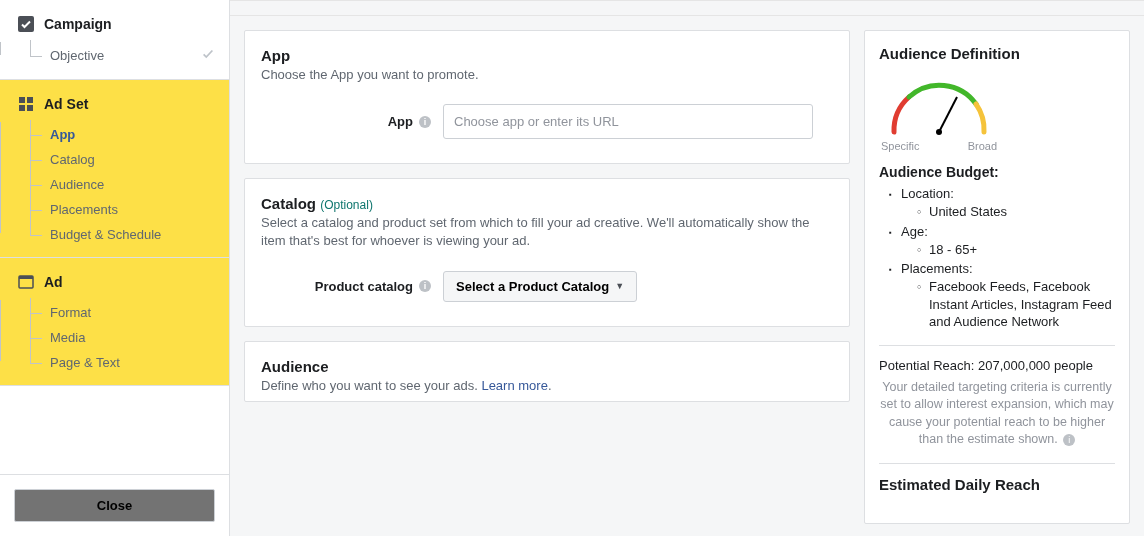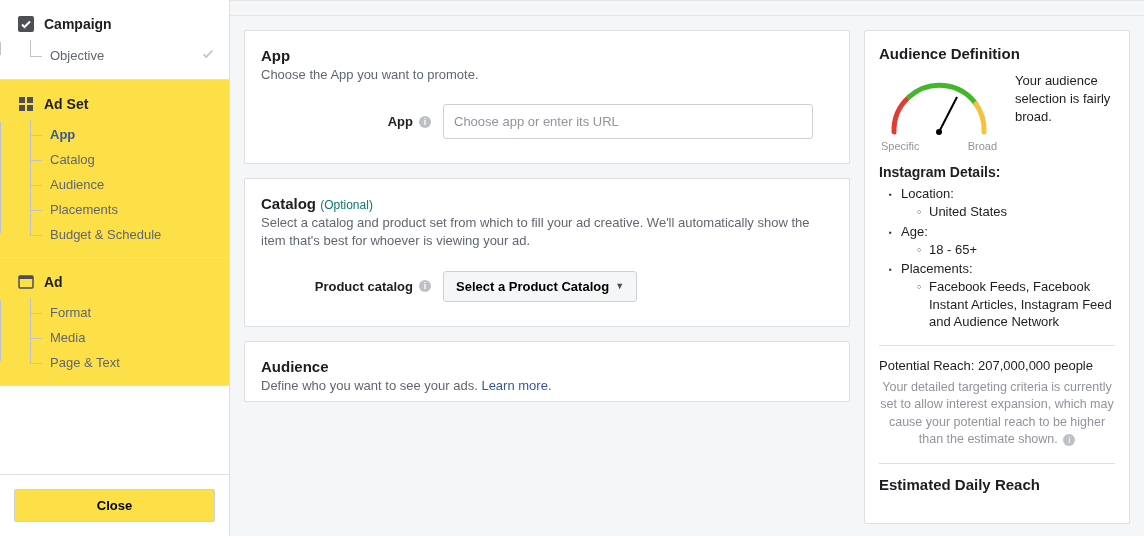--- a/index.html
+++ b/index.html
@@ -14,21 +14,21 @@
   .nav-item { position: relative; padding: 5px 14px 5px 20px; color: #606770; cursor: pointer; font-size: 13px; display: flex; align-items: center; }
   .nav-item::before { content: ""; position: absolute; left: 0; top: 50%; width: 12px; height: 1px; background: #c0c4c9; }
   .nav-item::after { content: ""; position: absolute; left: 0; top: -50%; bottom: 50%; width: 1px; background: #c0c4c9; }
   .nav-item:first-child::after { top: -2px; }
   .nav-items { position: relative; }
   .nav-items::before { content: ""; position: absolute; left: 0; top: 0; bottom: 14px; width: 1px; background: #c0c4c9; }
   .nav-item.active { color: #365899; font-weight: bold; }
   .nav-item .check { margin-left: auto; color: #bec3c9; }
   .spacer { flex: 1; }
   .close-bar { padding: 14px; border-top: 1px solid #dddfe2; }
-  .close-btn { width: 100%; padding: 8px 0; background: #fde047; border: 1px solid #ccd0d5; border-radius: 2px; font-weight: bold; font-size: 13px; cursor: pointer; }
+  .close-btn { width: 100%; padding: 8px 0; background: #737373; border: 1px solid #ccd0d5; border-radius: 2px; font-weight: bold; font-size: 13px; cursor: pointer; }
   .main { flex: 1; overflow-y: auto; padding: 0; }
   .topgap { height: 16px; background: #f5f6f7; border-bottom: 1px solid #e5e5e5; border-top: 1px solid #e5e5e5;}
   .main-inner { display: flex; gap: 14px; padding: 0 0 0 0; }
   .center { flex: 1; display: flex; flex-direction: column; gap: 14px; padding: 14px 0 0 14px;}
   .panel { background: #fff; border: 1px solid #dddfe2; border-radius: 2px; padding: 16px 16px 24px 16px; }
   .panel h3 { font-size: 15px; font-weight: bold; margin-bottom: 2px; }
   .panel .sub { color: #606770; font-size: 13px; margin-bottom: 20px; line-height: 1.4; }
   .optional { color: #0f766e; font-weight: normal; font-size: 12px; }
   .field-row { display: flex; align-items: center; gap: 12px; }
   .field-label { width: 170px; text-align: right; font-weight: bold; font-size: 13px; color: #1c1e21; display: flex; align-items: center; justify-content: flex-end; gap: 6px;}
@@ -198,24 +198,23 @@
                 <path d="M30 25 A45 45 0 0 1 97 32" stroke="#42b72a" stroke-width="5" fill="none" stroke-linecap="round"></path>
                 <path d="M97 32 A45 45 0 0 1 105 60" stroke="#f5c33b" stroke-width="5" fill="none" stroke-linecap="round"></path>
                 <line x1="60" y1="60" x2="78" y2="25" stroke="#000" stroke-width="2"></line>
                 <circle cx="60" cy="60" r="3" fill="#000"></circle>
               </svg>
               <div class="gauge-labels">
                 <span>Specific</span>
                 <span>Broad</span>
               </div>
             </div>
-            <div class="gauge-msg">Your audience selection is fairly broad.</div>
-          </div>
-
-          <div class="details-h">Instagram Details:</div>
+          </div>
+
+          <div class="details-h">Audience Budget:</div>
           <ul class="details">
             <li>
               <span>Location:</span>
               <ul class="sub-d">
                   <li>United States</li>
                 </ul>
             </li>
             <li>
               <span>Age:</span>
               <ul class="sub-d">

